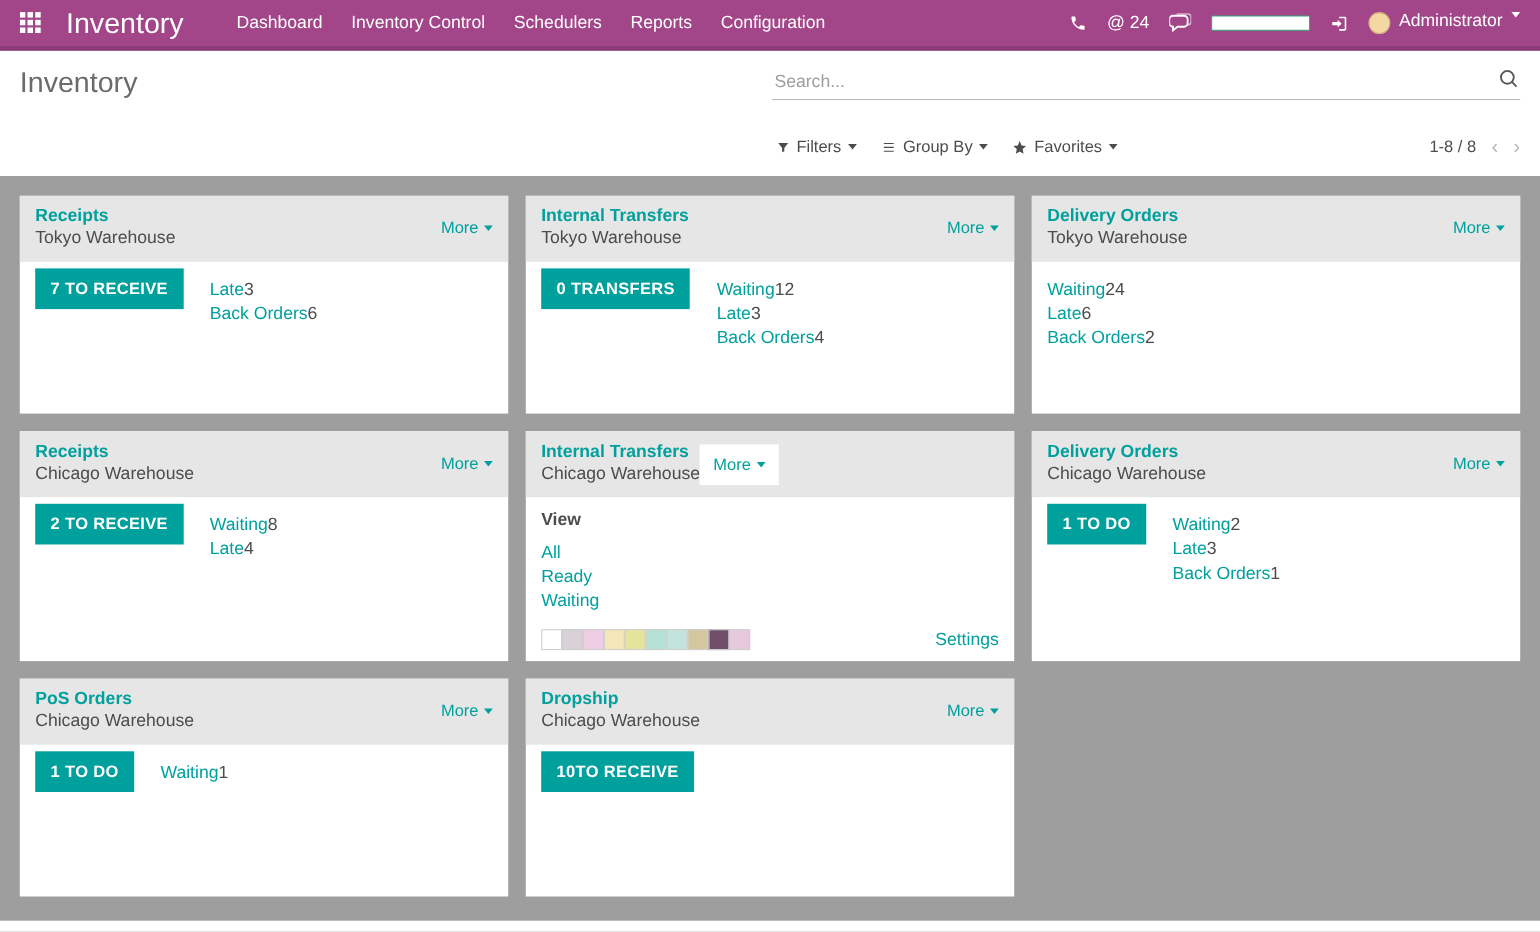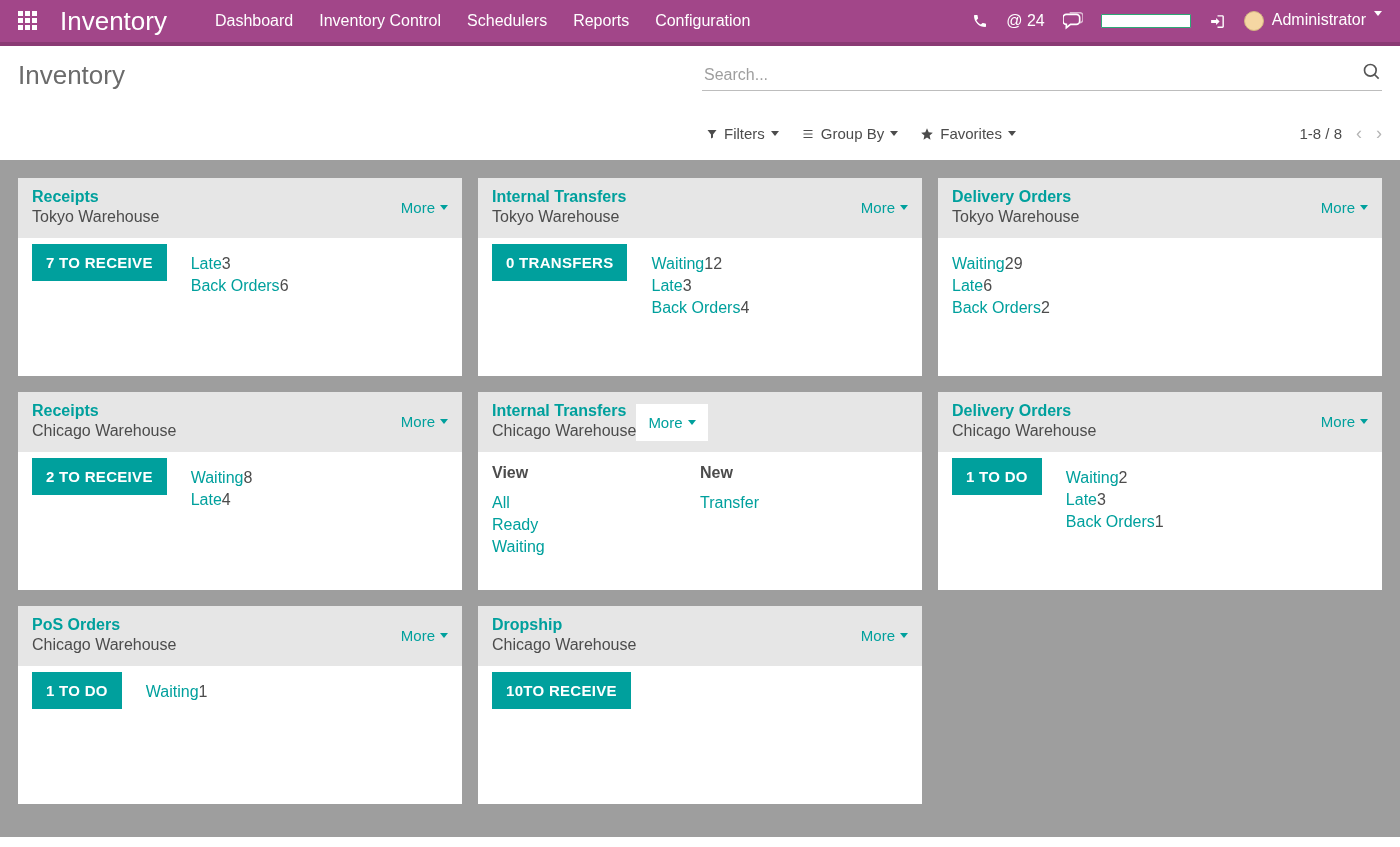--- a/index.html
+++ b/index.html
@@ -266,21 +266,21 @@
           </div>
           <span class="more-link">
             <span>More</span>
             <span class="caret-down"></span>
           </span>
         </div>
         <div class="card-body">
           <div class="body-right">
             <div class="stat-row">
               <span class="stat-label">Waiting</span>
-              <span class="stat-val">29</span>
+              <span class="stat-val">24</span>
             </div>
             <div class="stat-row">
               <span class="stat-label">Late</span>
               <span class="stat-val">6</span>
             </div>
             <div class="stat-row">
               <span class="stat-label">Back Orders</span>
               <span class="stat-val">2</span>
             </div>
           </div>
@@ -323,24 +323,35 @@
           </span>
         </div>
         <div class="expanded-body">
           <div class="exp-cols">
             <div class="exp-col">
               <div class="exp-head">View</div>
               <div class="exp-link">All</div>
               <div class="exp-link">Ready</div>
               <div class="exp-link">Waiting</div>
             </div>
-            <div class="exp-col">
-              <div class="exp-head">New</div>
-              <div class="exp-link">Transfer</div>
-            </div>
+          </div>
+          <div class="exp-footer">
+            <div class="colorboxes">
+              <span class="cb" style="background: rgb(255, 255, 255);"></span>
+              <span class="cb" style="background: rgb(216, 209, 214);"></span>
+              <span class="cb" style="background: rgb(239, 205, 228);"></span>
+              <span class="cb" style="background: rgb(244, 232, 184);"></span>
+              <span class="cb" style="background: rgb(228, 229, 155);"></span>
+              <span class="cb" style="background: rgb(182, 226, 214);"></span>
+              <span class="cb" style="background: rgb(195, 228, 222);"></span>
+              <span class="cb" style="background: rgb(211, 199, 159);"></span>
+              <span class="cb" style="background: rgb(111, 79, 106);"></span>
+              <span class="cb" style="background: rgb(230, 201, 220);"></span>
+            </div>
+            <span class="settings-link">Settings</span>
           </div>
         </div>
       </div>
       <div class="card">
         <div class="card-head">
           <div class="titles">
             <span class="card-title">Delivery Orders</span>
             <span class="card-sub">Chicago Warehouse</span>
           </div>
           <span class="more-link">

